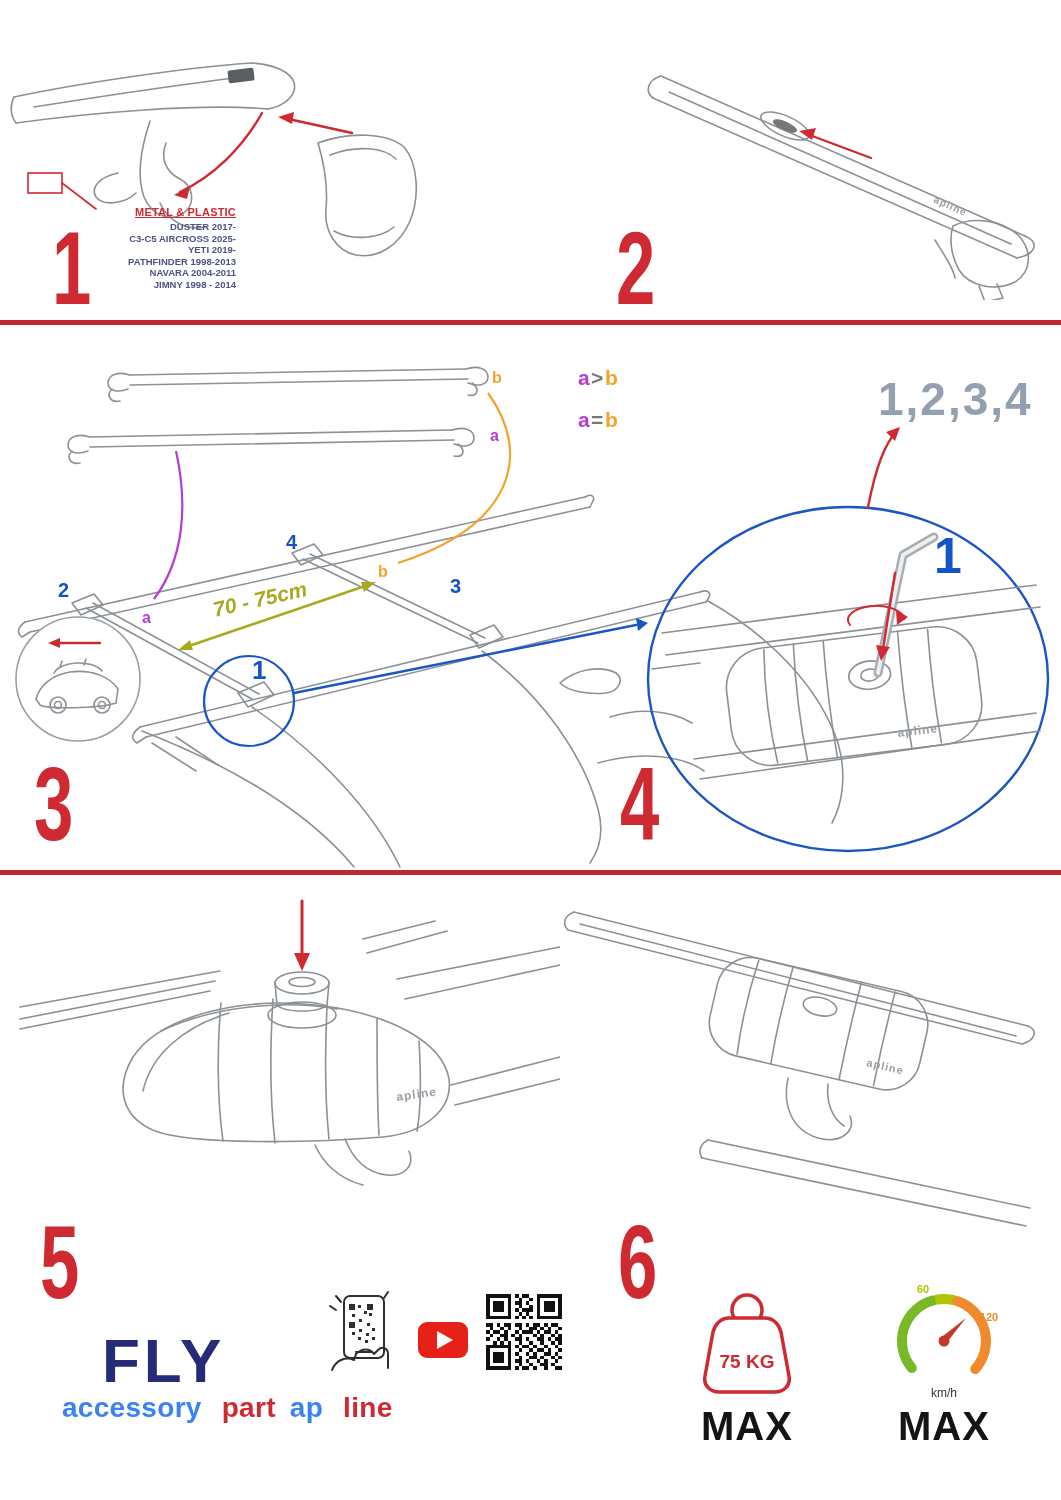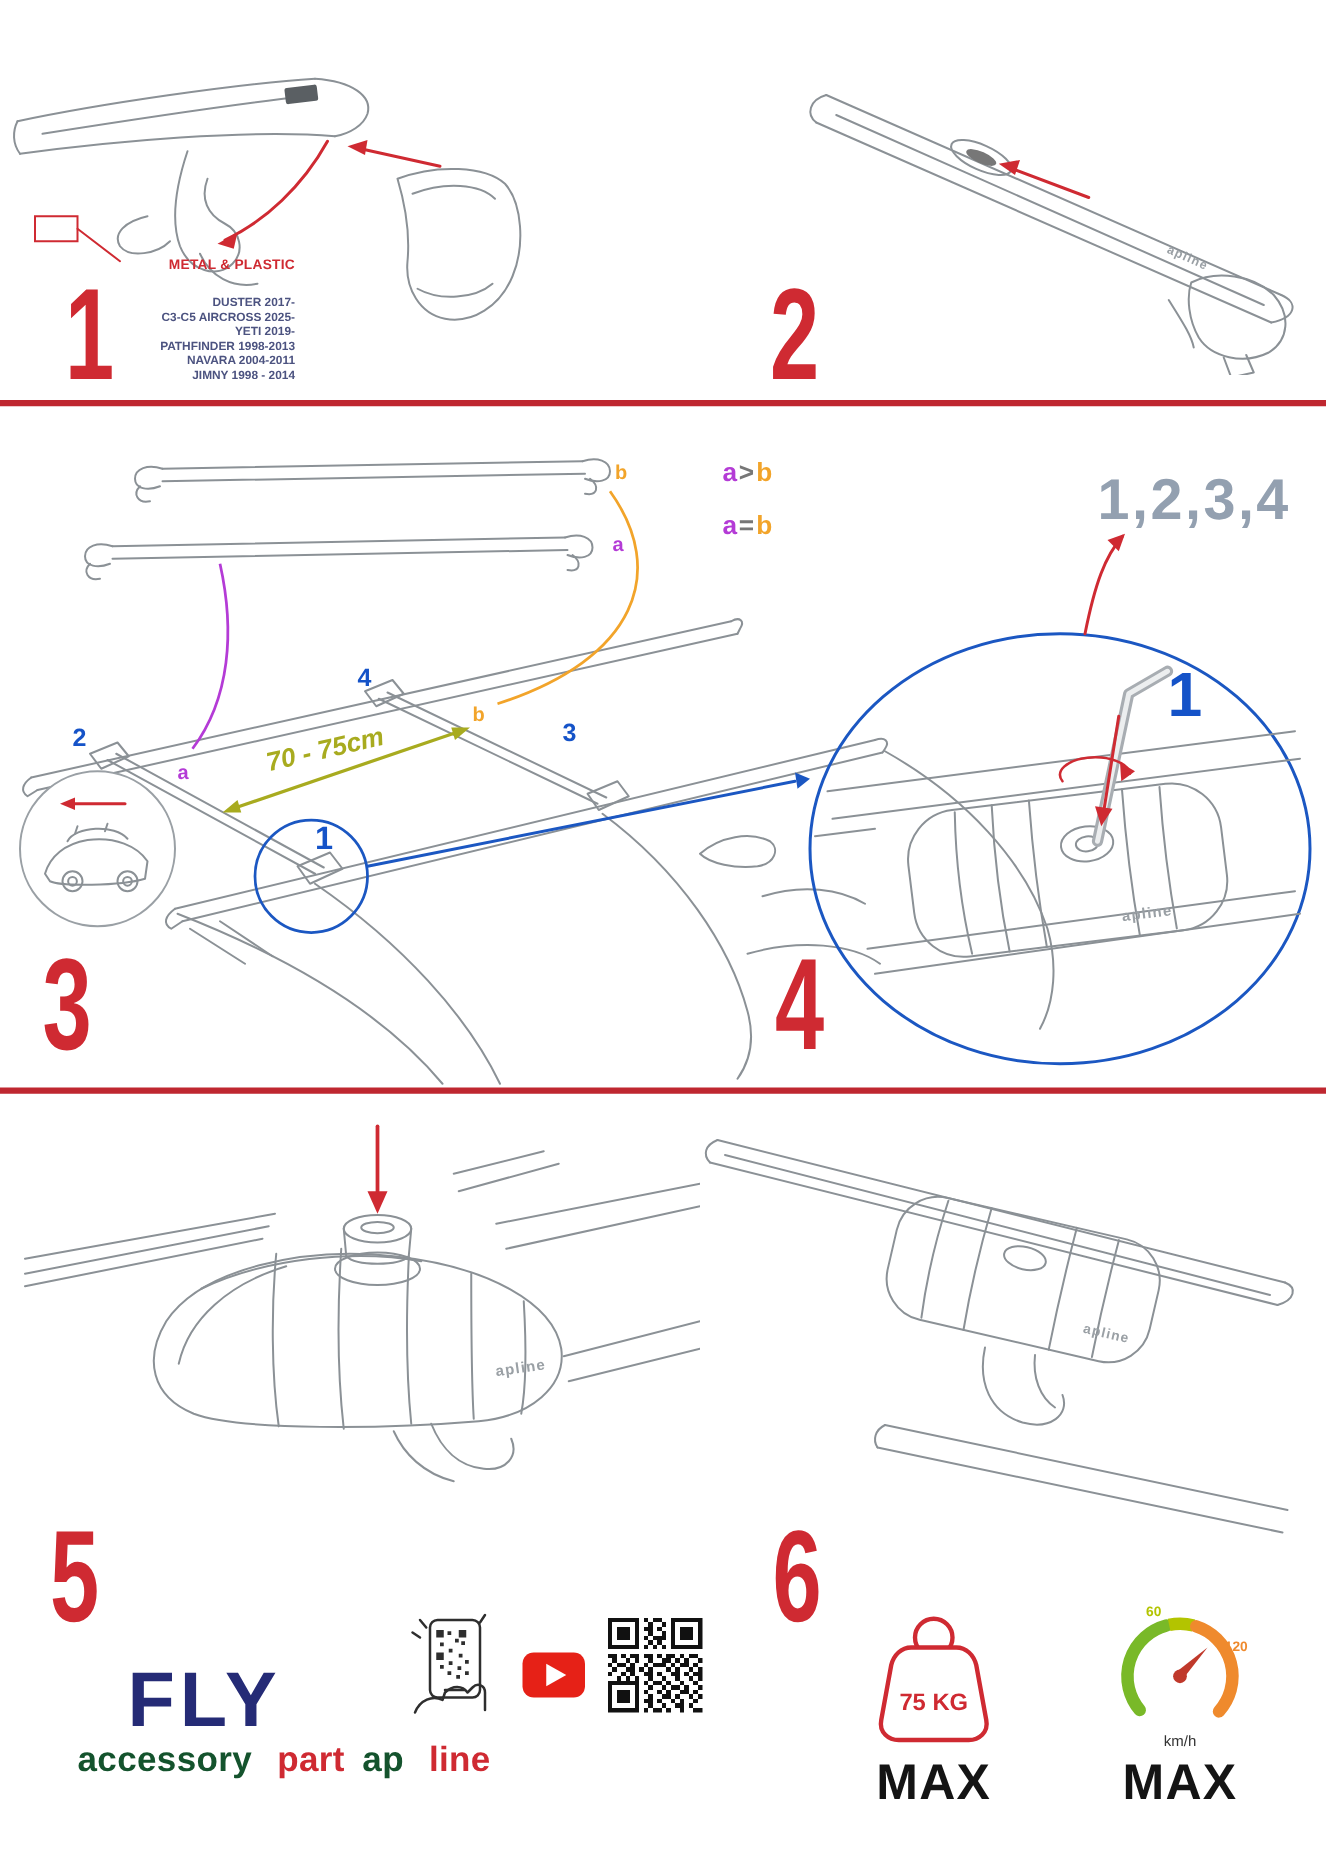--- a/index.html
+++ b/index.html
@@ -22,25 +22,25 @@
   text { font-family:"Liberation Sans", sans-serif; }
   .t16 { font-size:16px; font-weight:700; }
   .t20 { font-size:20px; font-weight:700; }
   .t21 { font-size:21px; font-weight:700; }
   .t24 { font-size:26px; font-weight:700; }
   .t46 { font-size:46px; font-weight:700; letter-spacing:2px; }
   .t48 { font-size:50px; font-weight:700; }
   .tdist { font-size:21px; font-weight:700; font-style:italic; }
   .tlogo { font-size:12px; fill:#9aa0a5; font-weight:700; letter-spacing:1px; }
   .step1-text { position:absolute; left:98px; top:206px; width:138px; text-align:right; }
-  .step1-text .material { color:#cf2a32; font-size:11px; font-weight:700; margin-bottom:19px; letter-spacing:0.2px; }
+  .step1-text .material { color:#cf2a32; font-size:11px; font-weight:700; margin-bottom:3px; letter-spacing:0.2px;text-decoration:underline; }
   .step1-text .model { color:#4c5380; font-size:9.5px; font-weight:700; line-height:11.5px; }
   .fly { position:absolute; left:102px; top:1325px; color:#252b76; font-size:62px; font-weight:700; letter-spacing:4px; }
   .brandline { position:absolute; left:62px; top:1392px; font-size:28px; font-weight:700; letter-spacing:0.3px; white-space:nowrap; }
-  .brandline .dark { color:#14532d; }
+  .brandline .dark { color:#3b82f6; }
   .brandline .redtx { color:#cf2a32;margin-left:20px; }
   .brandline .gap { display:inline-block; width:14px; }
   .maxlbl { position:absolute; color:#141414; font-size:40px; font-weight:700; text-align:center; letter-spacing:1px; }
 </style>
 </head>
 <body>
 
 <div class="page">
 
   <svg class="abs" style="left:0;top:25px" width="470" height="300" viewBox="0 0 470 300">

